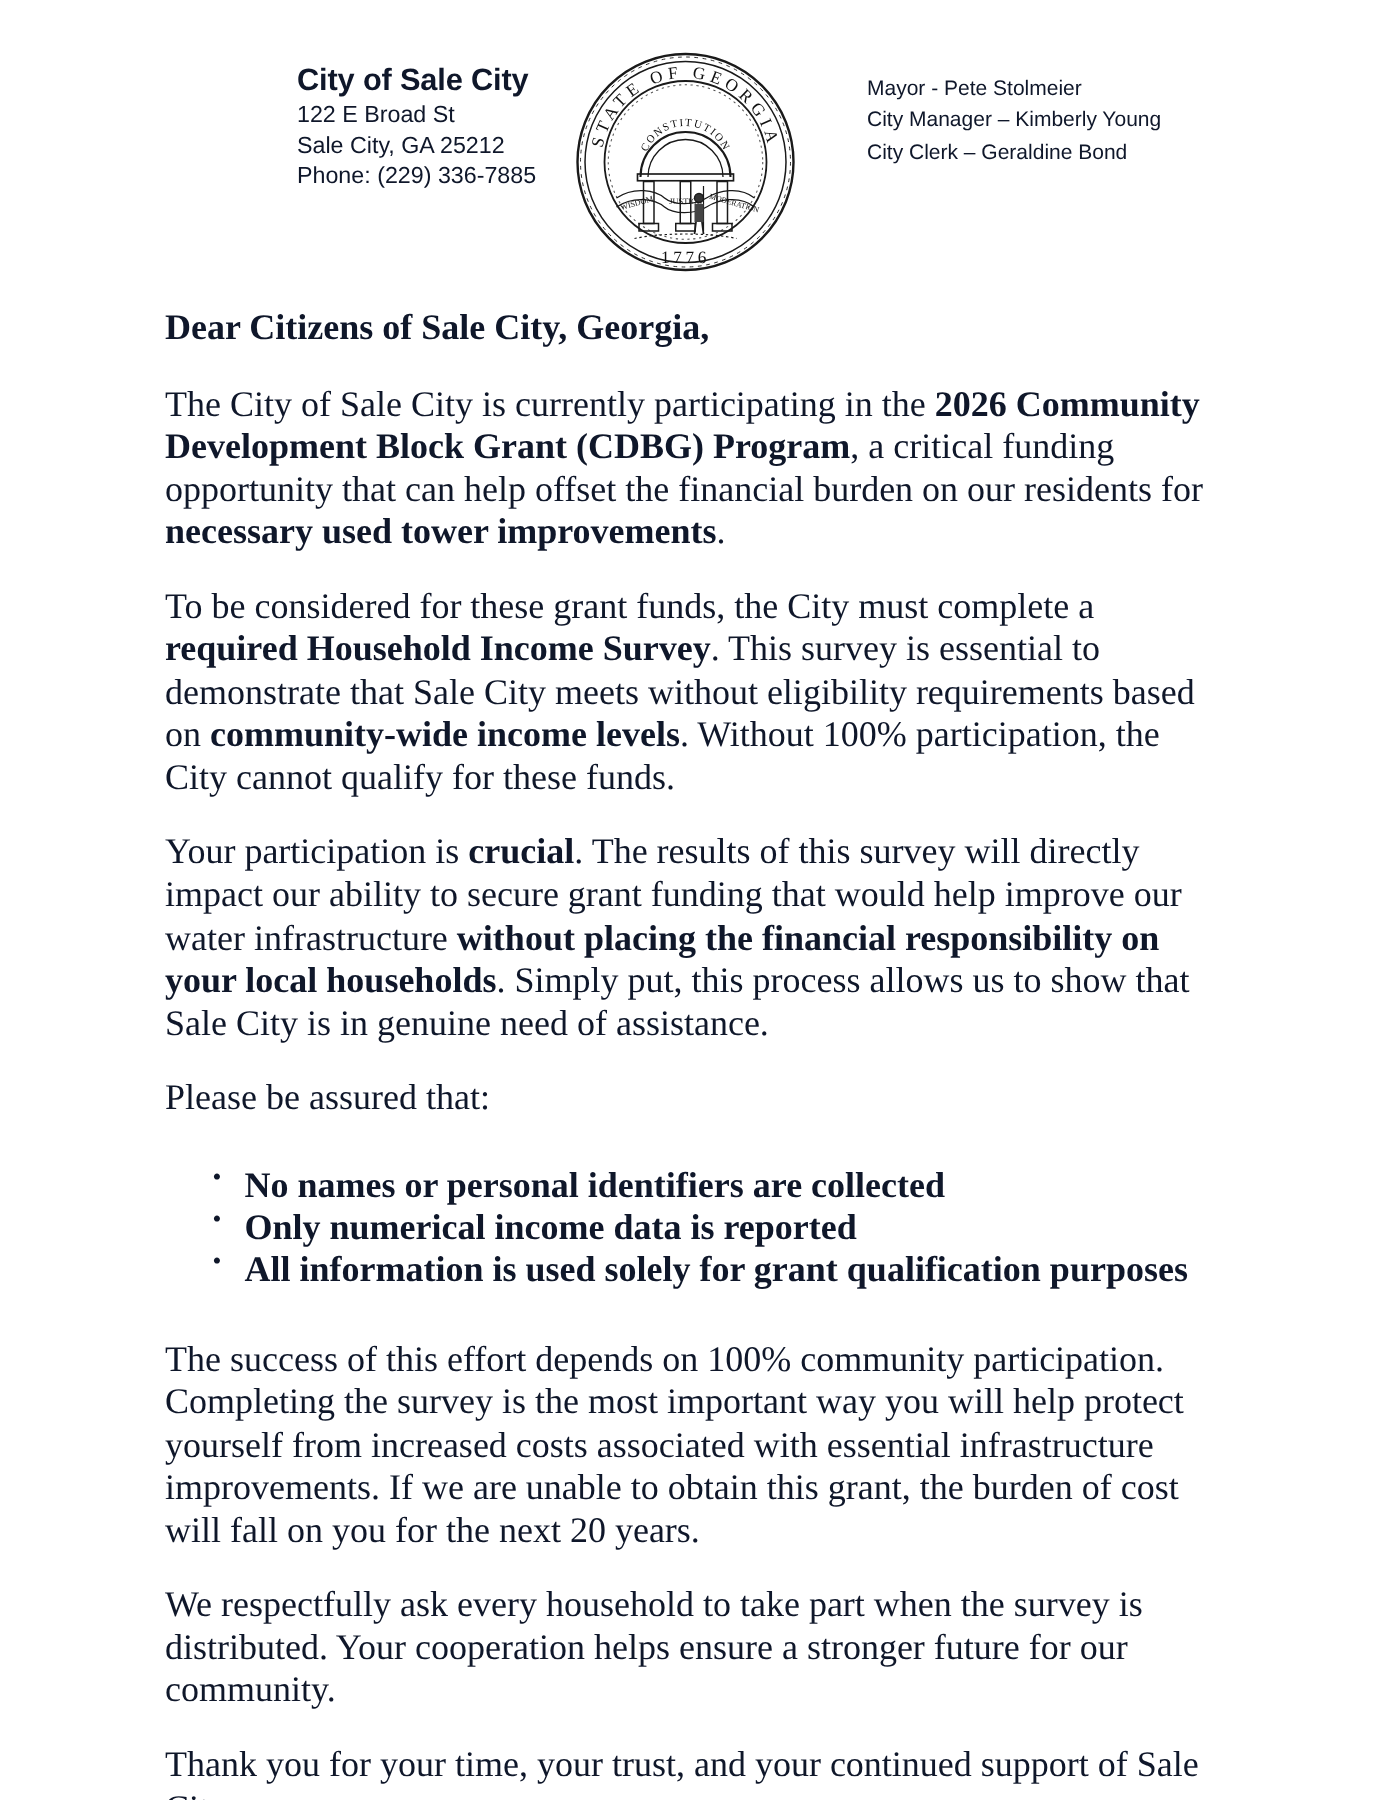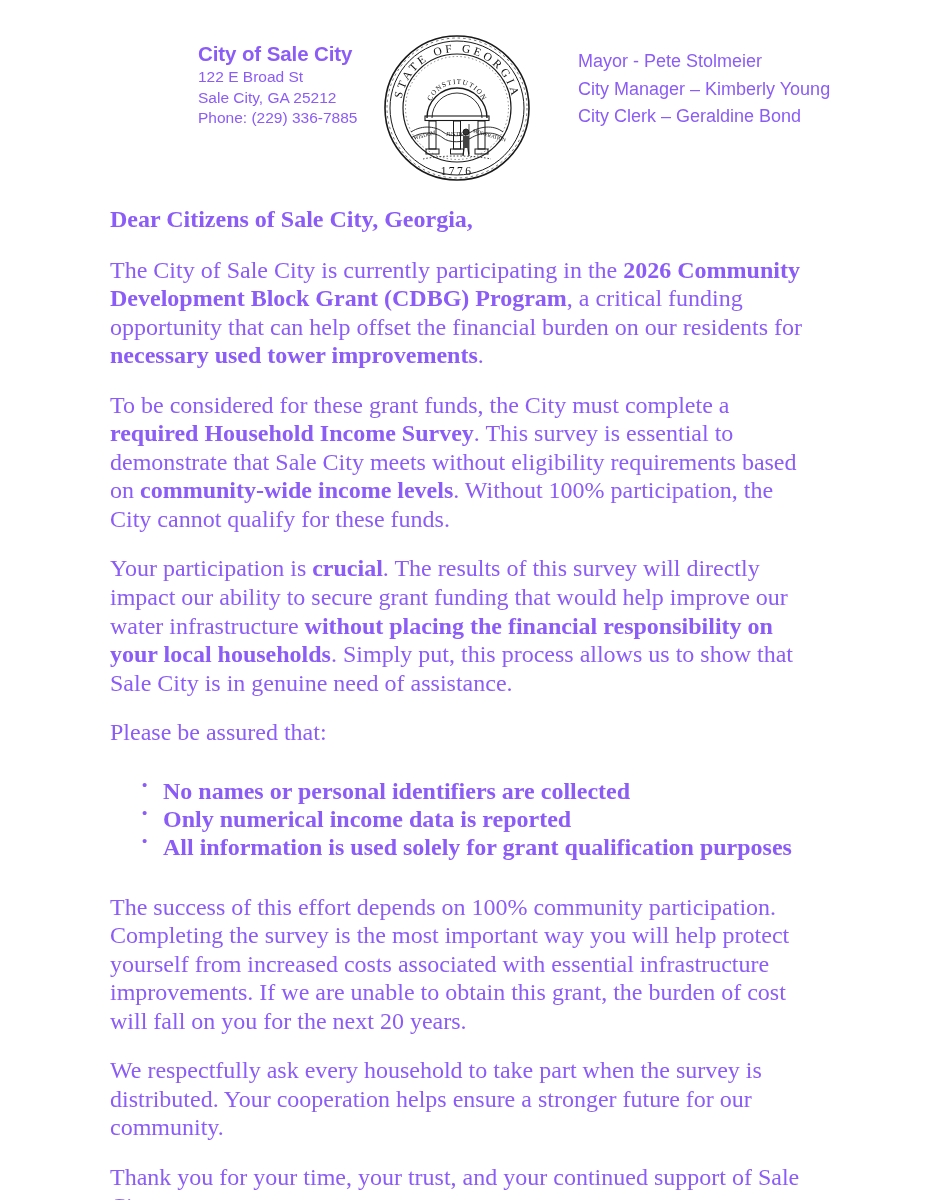--- a/index.html
+++ b/index.html
@@ -7,21 +7,21 @@
     padding: 0;
     background: #ffffff;
   }
   .page {
     position: relative;
     width: 927px;
     height: 1200px;
     background: #ffffff;
     overflow: hidden;
     font-family: "Liberation Serif", "DejaVu Serif", serif;
-    color: #8b5cf6;
+    color: #0f172a;
   }
 
   
   .letterhead {
     position: absolute;
     left: 0;
     top: 26px;
     width: 927px;
     height: 140px;
   }
@@ -41,21 +41,21 @@
   }
   .lh-line {
     font-size: 15.5px;
     white-space: nowrap;
   }
   .lh-right {
     position: absolute;
     left: 578px;
     top: 22px;
     font-family: "Liberation Sans", "DejaVu Sans", sans-serif;
-    font-size: 18px;
+    font-size: 14px;
     line-height: 1.53;
   }
   .lh-right div { white-space: nowrap; }
 
   .seal-wrap {
     position: absolute;
     left: 381px;
     top: 6px;
     width: 152px;
     height: 152px;

